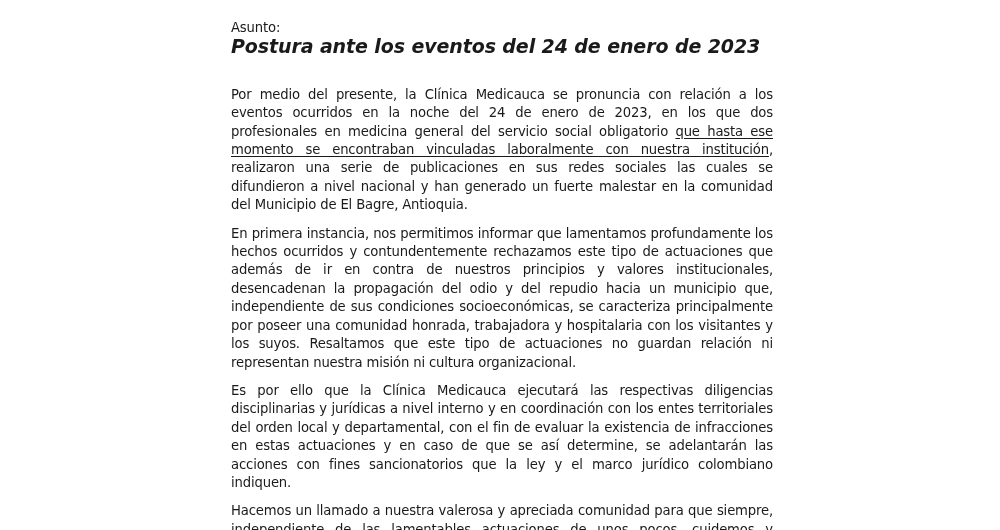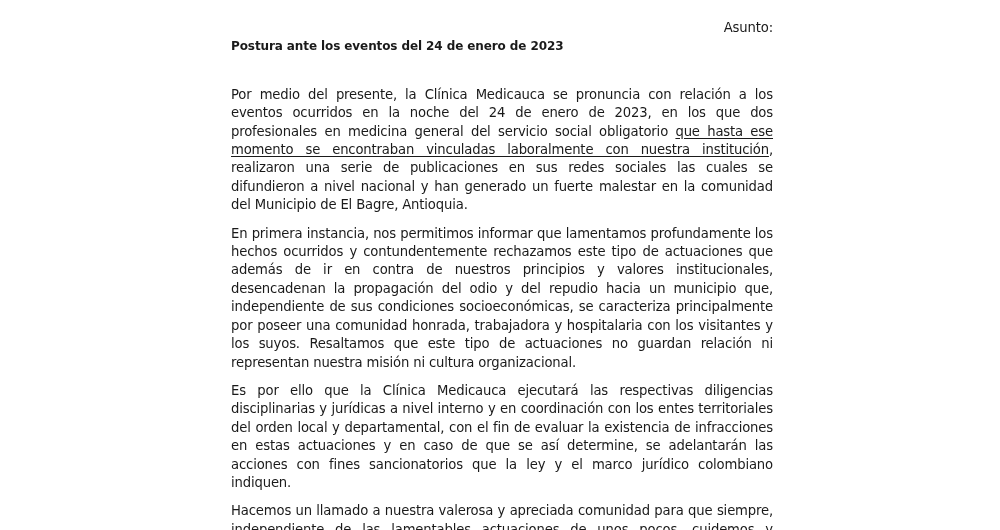--- a/index.html
+++ b/index.html
@@ -8,22 +8,22 @@
     position: absolute;
     left: 231px;
     top: 19px;
     width: 542px;
     font-family: "DejaVu Sans", sans-serif;
     font-size: 13.2px;
     line-height: 18.4px;
     color: #1a1a1a;
     letter-spacing: -0.15px;
   }
-  .subject-label { margin: 0; text-align: right; }
-  .subject-title { margin: 0; font-weight: bold; font-size: 12px; letter-spacing: -0.1px; }
+  .subject-label { margin: 0; }
+  .subject-title { margin: 0; font-weight: bold; font-size: 19px; letter-spacing: -0.1px; font-style: italic; }
   .body { margin-top: 30px; }
   .para { margin: 10px 0 8px 0; text-align: justify; }
   .u { text-decoration: underline; text-underline-offset: 2px; }
 </style>
 </head>
 <body>
 
 <div class="doc">
   <p class="subject-label">Asunto:</p>
   <p class="subject-title">Postura ante los eventos del 24 de enero de 2023</p>

